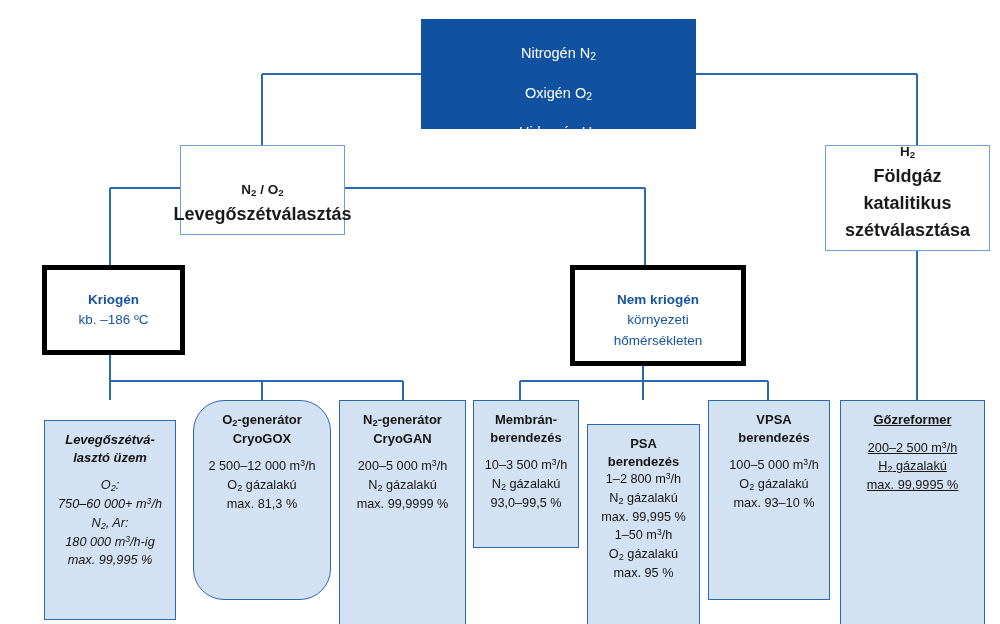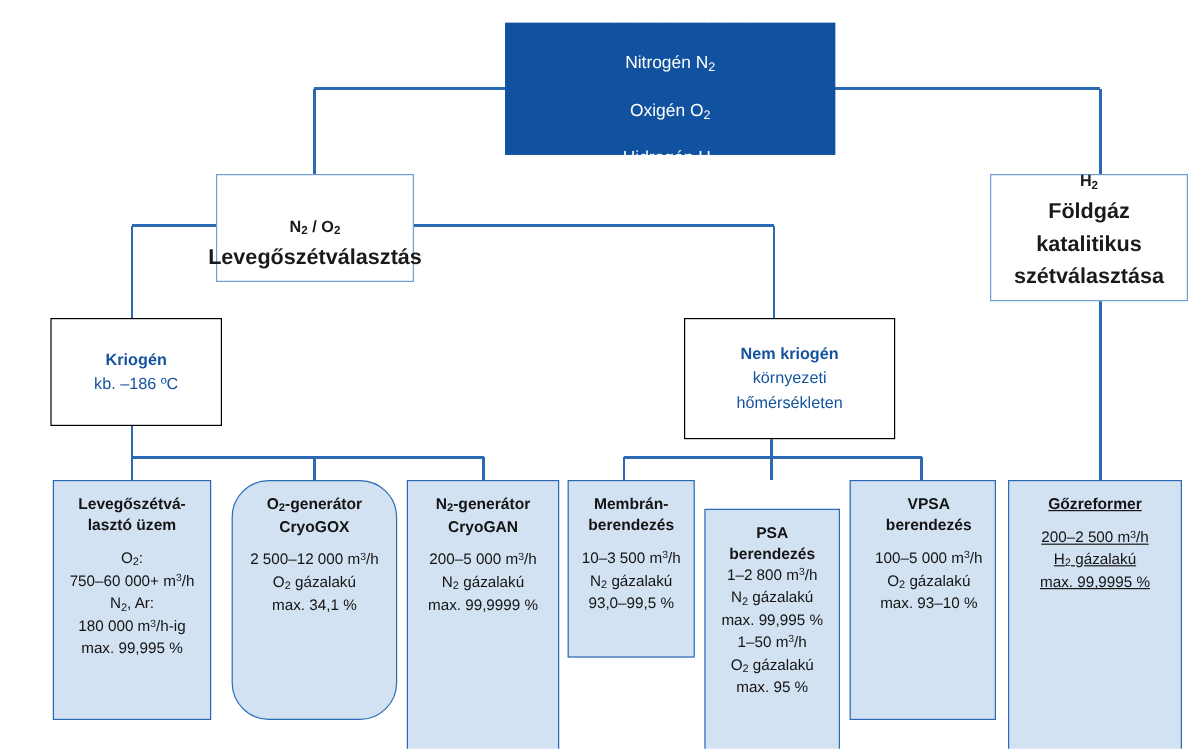--- a/index.html
+++ b/index.html
@@ -41,22 +41,21 @@
     background: #ffffff;
     border: 1px solid #6d9ed6;
     justify-content: flex-end;
     padding: 6px 8px;
   }
   .node-white .ttl { font-weight: bold; font-size: 13.5px; line-height: 1.5; color: #1a1a1a; }
   .node-white .ln  { font-weight: bold; font-size: 18px; line-height: 1.5; color: #1a1a1a; }
 
   .node-blueheader {
     background: #ffffff;
-    border: 1px solid #000000;
-    justify-content: center;
+    border: 5px solid #000000;
     padding: 20px 8px;
   }
   .node-blueheader .ttl { font-weight: bold; font-size: 13.5px; line-height: 1.5; color: #15539f; }
   .node-blueheader .ln  { font-weight: normal; font-size: 13.5px; line-height: 1.5; color: #15539f; }
 
   .node-leaf {
     background: #d3e2f2;
     border: 1px solid #2a6ab5;
     justify-content: flex-start;
     padding: 10px 4px 8px 4px;
@@ -128,39 +127,39 @@
     <div class="ttl">Kriogén</div>
     <div class="ln">kb. –186 ºC</div>
   </div>
 
   <div class="node node-blueheader" style="left:570px; top:265px; width:176px; height:101px;">
     <div class="ttl">Nem kriogén</div>
     <div class="ln">környezeti</div>
     <div class="ln">hőmérsékleten</div>
   </div>
 
-  <div class="node node-leaf" style="left:44px; top:400px; width:132px; height:200px;">
+  <div class="node node-leaf" style="left:44px; top:420px; width:132px; height:200px;font-style:italic;">
     <div class="ttl">Levegőszétvá-</div>
     <div class="ttl">lasztó üzem</div>
     <div class="body">
       <div class="ln">O<sub>2</sub>:</div>
       <div class="ln">750–60 000+ m<sup>3</sup>/h</div>
       <div class="ln">N<sub>2</sub>, Ar:</div>
       <div class="ln">180 000 m<sup>3</sup>/h-ig</div>
       <div class="ln">max. 99,995 %</div>
     </div>
   </div>
 
   <div class="node node-leaf" style="left:193px; top:400px; width:138px; height:200px;border-radius:31px;">
     <div class="ttl">O<sub>2</sub>-generátor</div>
     <div class="ttl">CryoGOX</div>
     <div class="body">
       <div class="ln">2 500–12 000 m<sup>3</sup>/h</div>
       <div class="ln">O<sub>2</sub> gázalakú</div>
-      <div class="ln">max. 34,1 %</div>
+      <div class="ln">max. 81,3 %</div>
     </div>
   </div>
 
   <div class="node node-leaf" style="left:339px; top:400px; width:127px; height:252px;">
     <div class="ttl">N<sub>2</sub>-generátor</div>
     <div class="ttl">CryoGAN</div>
     <div class="body">
       <div class="ln">200–5 000 m<sup>3</sup>/h</div>
       <div class="ln">N<sub>2</sub> gázalakú</div>
       <div class="ln">max. 99,9999 %</div>

